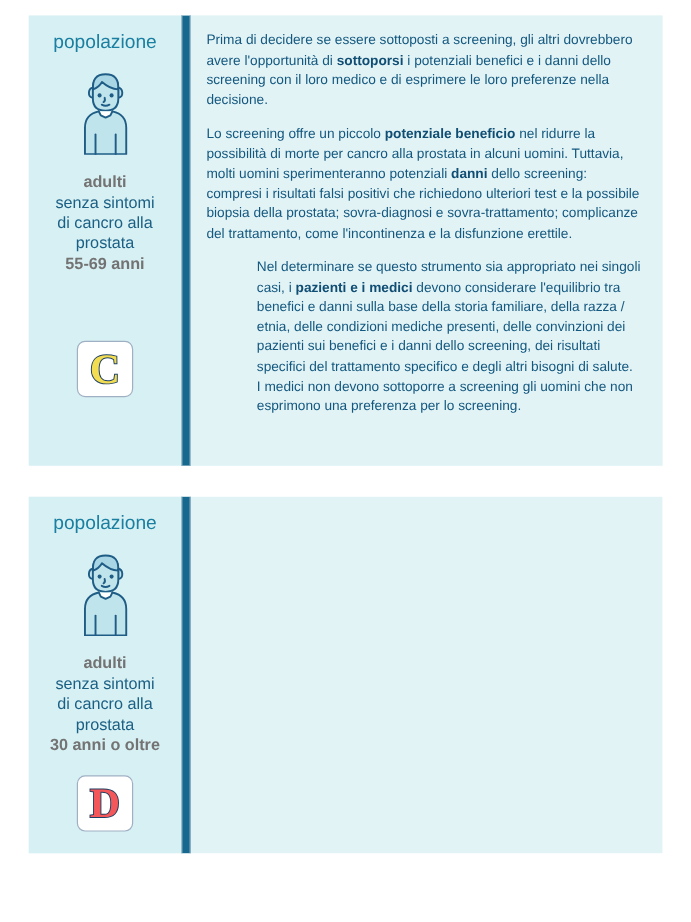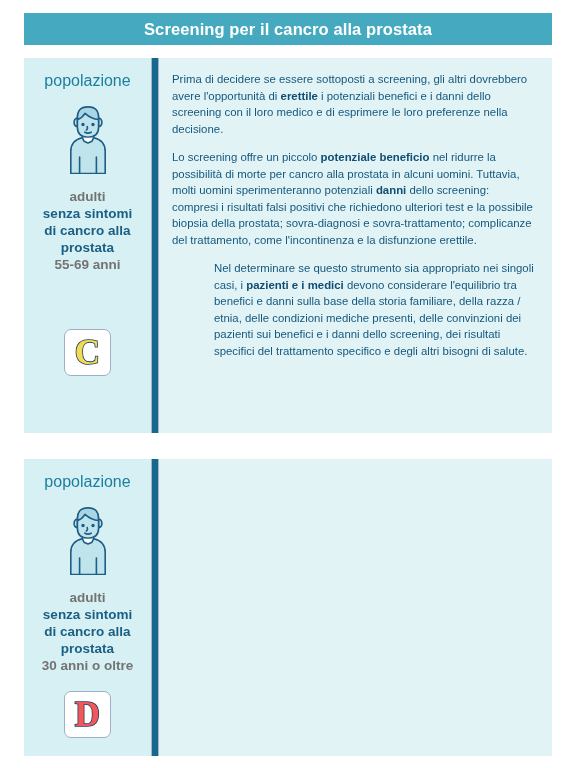--- a/index.html
+++ b/index.html
@@ -73,21 +73,21 @@
     display: block;
   }
   .pop-text {
     margin-top: 14px;
     text-align: center;
     color: #1a5f84;
     font-size: 13.5px;
     line-height: 1.26;
   }
   .pop-text .strong { font-weight: bold; color: #737373; }
-  .pop-text .normal { font-weight: bold; }
+  .pop-text .normal { font-weight: normal; }
 
   .grade-wrap {
     flex: 1 1 auto;
     display: flex;
     align-items: center;
     justify-content: center;
   }
   .grade-box {
     width: 47px;
     height: 47px;
@@ -135,23 +135,20 @@
   }
   .para:last-child { margin-bottom: 0; margin-left: 42px; }
   .para b { font-weight: bold; color: #0f4d73; }
   .para .sub-line { display: block; }
 </style>
 </head>
 <body>
 
 <div class="page">
 
-  <div class="header-banner">
-    <div class="header-title">Screening per il cancro alla prostata</div>
-  </div>
 
   <div class="rec-card card-1">
 
     <div class="pop-col">
       <div class="pop-heading">popolazione</div>
 
       <svg class="person-icon" viewBox="0 0 58 78">
         <g fill="none" stroke="#1f5d86" stroke-width="1.6" stroke-linecap="round" stroke-linejoin="round">
           <path d="M18.5 22 q-3.2 0.4 -3.4 4.2 q-0.2 3.8 3.4 4.4 Z" fill="#bfe4ec"></path>
           <path d="M39.5 22 q3.2 0.4 3.4 4.2 q0.2 3.8 -3.4 4.4 Z" fill="#bfe4ec"></path>
@@ -181,27 +178,28 @@
         <div class="grade-box">
           <span class="grade-letter grade-c">C</span>
         </div>
       </div>
     </div>
 
     <div class="divider-bar"></div>
 
     <div class="text-col">
       <p class="para">
-        <span>Prima di decidere se essere sottoposti a screening, gli altri dovrebbero avere l'opportunità di </span><b>erettile</b><span> i potenziali benefici e i danni dello screening con il loro medico e di esprimere le loro preferenze nella decisione.</span>
+        <span>Prima di decidere se essere sottoposti a screening, gli altri dovrebbero avere l'opportunità di </span><b>sottoporsi</b><span> i potenziali benefici e i danni dello screening con il loro medico e di esprimere le loro preferenze nella decisione.</span>
       </p>
       <p class="para">
         <span>Lo screening offre un piccolo </span><b>potenziale beneficio</b><span> nel ridurre la possibilità di morte per cancro alla prostata in alcuni uomini. Tuttavia, molti uomini sperimenteranno potenziali </span><b>danni</b><span> dello screening: compresi i risultati falsi positivi che richiedono ulteriori test e la possibile biopsia della prostata; sovra-diagnosi e sovra-trattamento; complicanze del trattamento, come l'incontinenza e la disfunzione erettile.</span>
       </p>
       <p class="para">
         <span>Nel determinare se questo strumento sia appropriato nei singoli casi, i </span><b>pazienti e i medici</b><span> devono considerare l'equilibrio tra benefici e danni sulla base della storia familiare, della razza / etnia, delle condizioni mediche presenti, delle convinzioni dei pazienti sui benefici e i danni dello screening, dei risultati specifici del trattamento specifico e degli altri bisogni di salute.</span>
+        <span class="sub-line">I medici non devono sottoporre a screening gli uomini che non esprimono una preferenza per lo screening.</span>
       </p>
     </div>
   </div>
 
   <div class="rec-card card-2">
 
     <div class="pop-col">
       <div class="pop-heading">popolazione</div>
 
       <svg class="person-icon" viewBox="0 0 58 78">

